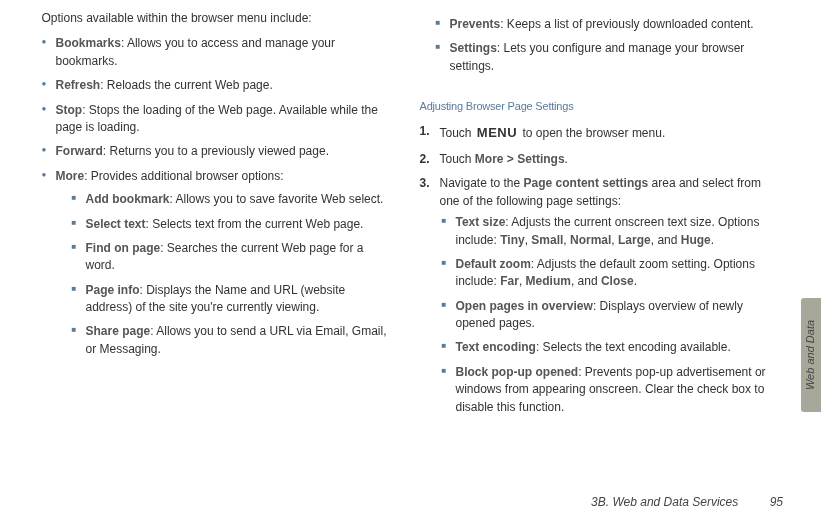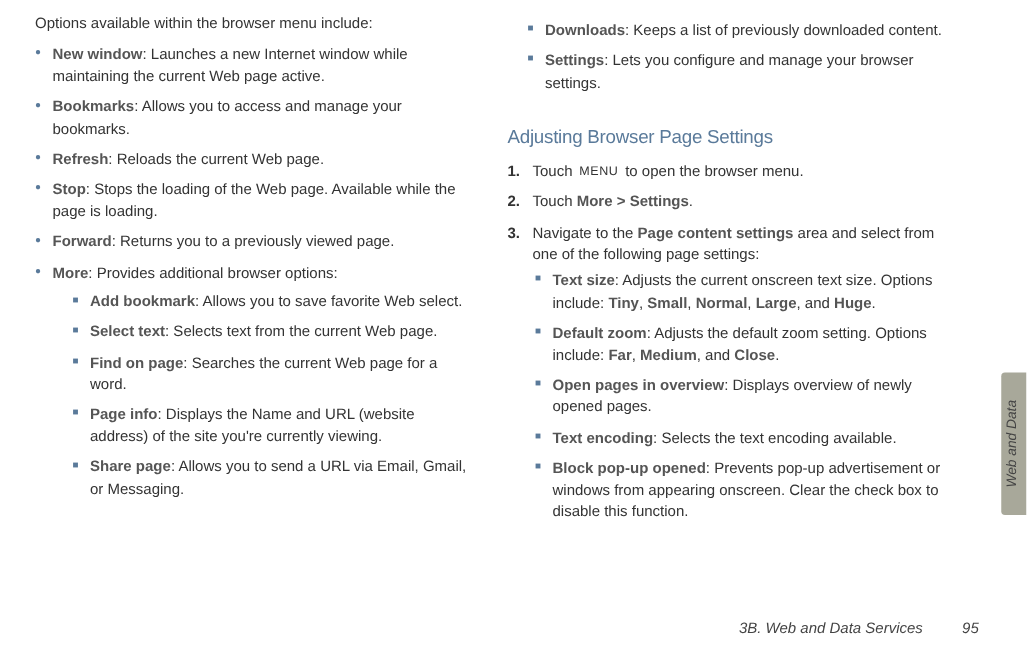--- a/index.html
+++ b/index.html
@@ -13,36 +13,37 @@
       font-family: Arial, Helvetica, sans-serif;
       font-size: 12px;
       line-height: 1.45;
       background: #fff;
       position: relative;
       color: #333;
     }
     .page-content {
       display: flex;
       padding: 10px 30px 0 28px;
+      justify-content: center;
     }
     .col {
       width: 370px;
       padding-right: 20px;
     }
     .col-right {
       padding-left: 8px;
       padding-right: 10px;
     }
     .intro {
       margin-bottom: 8px;
       color: #333;
     }
     .heading-blue {
       color: #5a7a9a;
-      font-size: 15px;
+      font-size: 11px;
       font-weight: normal;
       margin-top: 24px;
       margin-bottom: 8px;
       letter-spacing: -0.2px;
     }
     ul.bulleted {
       list-style: none;
       margin-left: 0;
     }
     ul.bulleted > li {
@@ -94,22 +95,22 @@
       content: counter(step) ".";
       position: absolute;
       left: 0;
       top: 0;
       font-weight: bold;
       color: #333;
       font-family: Arial, sans-serif;
     }
     .menu-chip {
       display: inline-block;
-      font-size: 10px;
-      font-weight: normal;
+      font-size: 13px;
+      font-weight: bold;
       letter-spacing: 0.5px;
       padding: 1px 2px;
       vertical-align: middle;
       font-family: Arial, sans-serif;
       color: #333;
     }
     .side-tab {
       position: absolute;
       right: 4px;
       top: 298px;
@@ -146,40 +147,39 @@
     }
   </style>
 </head>
 <body>
 
 <div class="page-content">
 
   <div class="col">
     <p class="intro">Options available within the browser menu include:</p>
     <ul class="bulleted">
-      <li><span class="boldish">New window</span><span>: Launches a new Internet window while maintaining the current Web page active.</span></li>
       <li><span class="boldish">Bookmarks</span><span>: Allows you to access and manage your bookmarks.</span></li>
       <li><span class="boldish">Refresh</span><span>: Reloads the current Web page.</span></li>
       <li><span class="boldish">Stop</span><span>: Stops the loading of the Web page. Available while the page is loading.</span></li>
       <li><span class="boldish">Forward</span><span>: Returns you to a previously viewed page.</span></li>
       <li><span class="boldish">More</span><span>: Provides additional browser options:</span>
         <ul class="squares">
           <li><span class="boldish">Add bookmark</span><span>: Allows you to save favorite Web select.</span></li>
           <li><span class="boldish">Select text</span><span>: Selects text from the current Web page.</span></li>
           <li><span class="boldish">Find on page</span><span>: Searches the current Web page for a word.</span></li>
           <li><span class="boldish">Page info</span><span>: Displays the Name and URL (website address) of the site you're currently viewing.</span></li>
           <li><span class="boldish">Share page</span><span>: Allows you to send a URL via Email, Gmail, or Messaging.</span></li>
         </ul>
       </li>
     </ul>
   </div>
 
   <div class="col col-right">
     <ul class="squares" style="margin-left:16px;">
-      <li><span class="boldish">Downloads</span><span>: Keeps a list of previously downloaded content.</span></li>
+      <li><span class="boldish">Prevents</span><span>: Keeps a list of previously downloaded content.</span></li>
       <li><span class="boldish">Settings</span><span>: Lets you configure and manage your browser settings.</span></li>
     </ul>
 
     <h3 class="heading-blue">Adjusting Browser Page Settings</h3>
 
     <ol class="steps">
       <li>
         <span>Touch </span><span class="menu-chip">MENU</span><span> to open the browser menu.</span>
       </li>
       <li>

